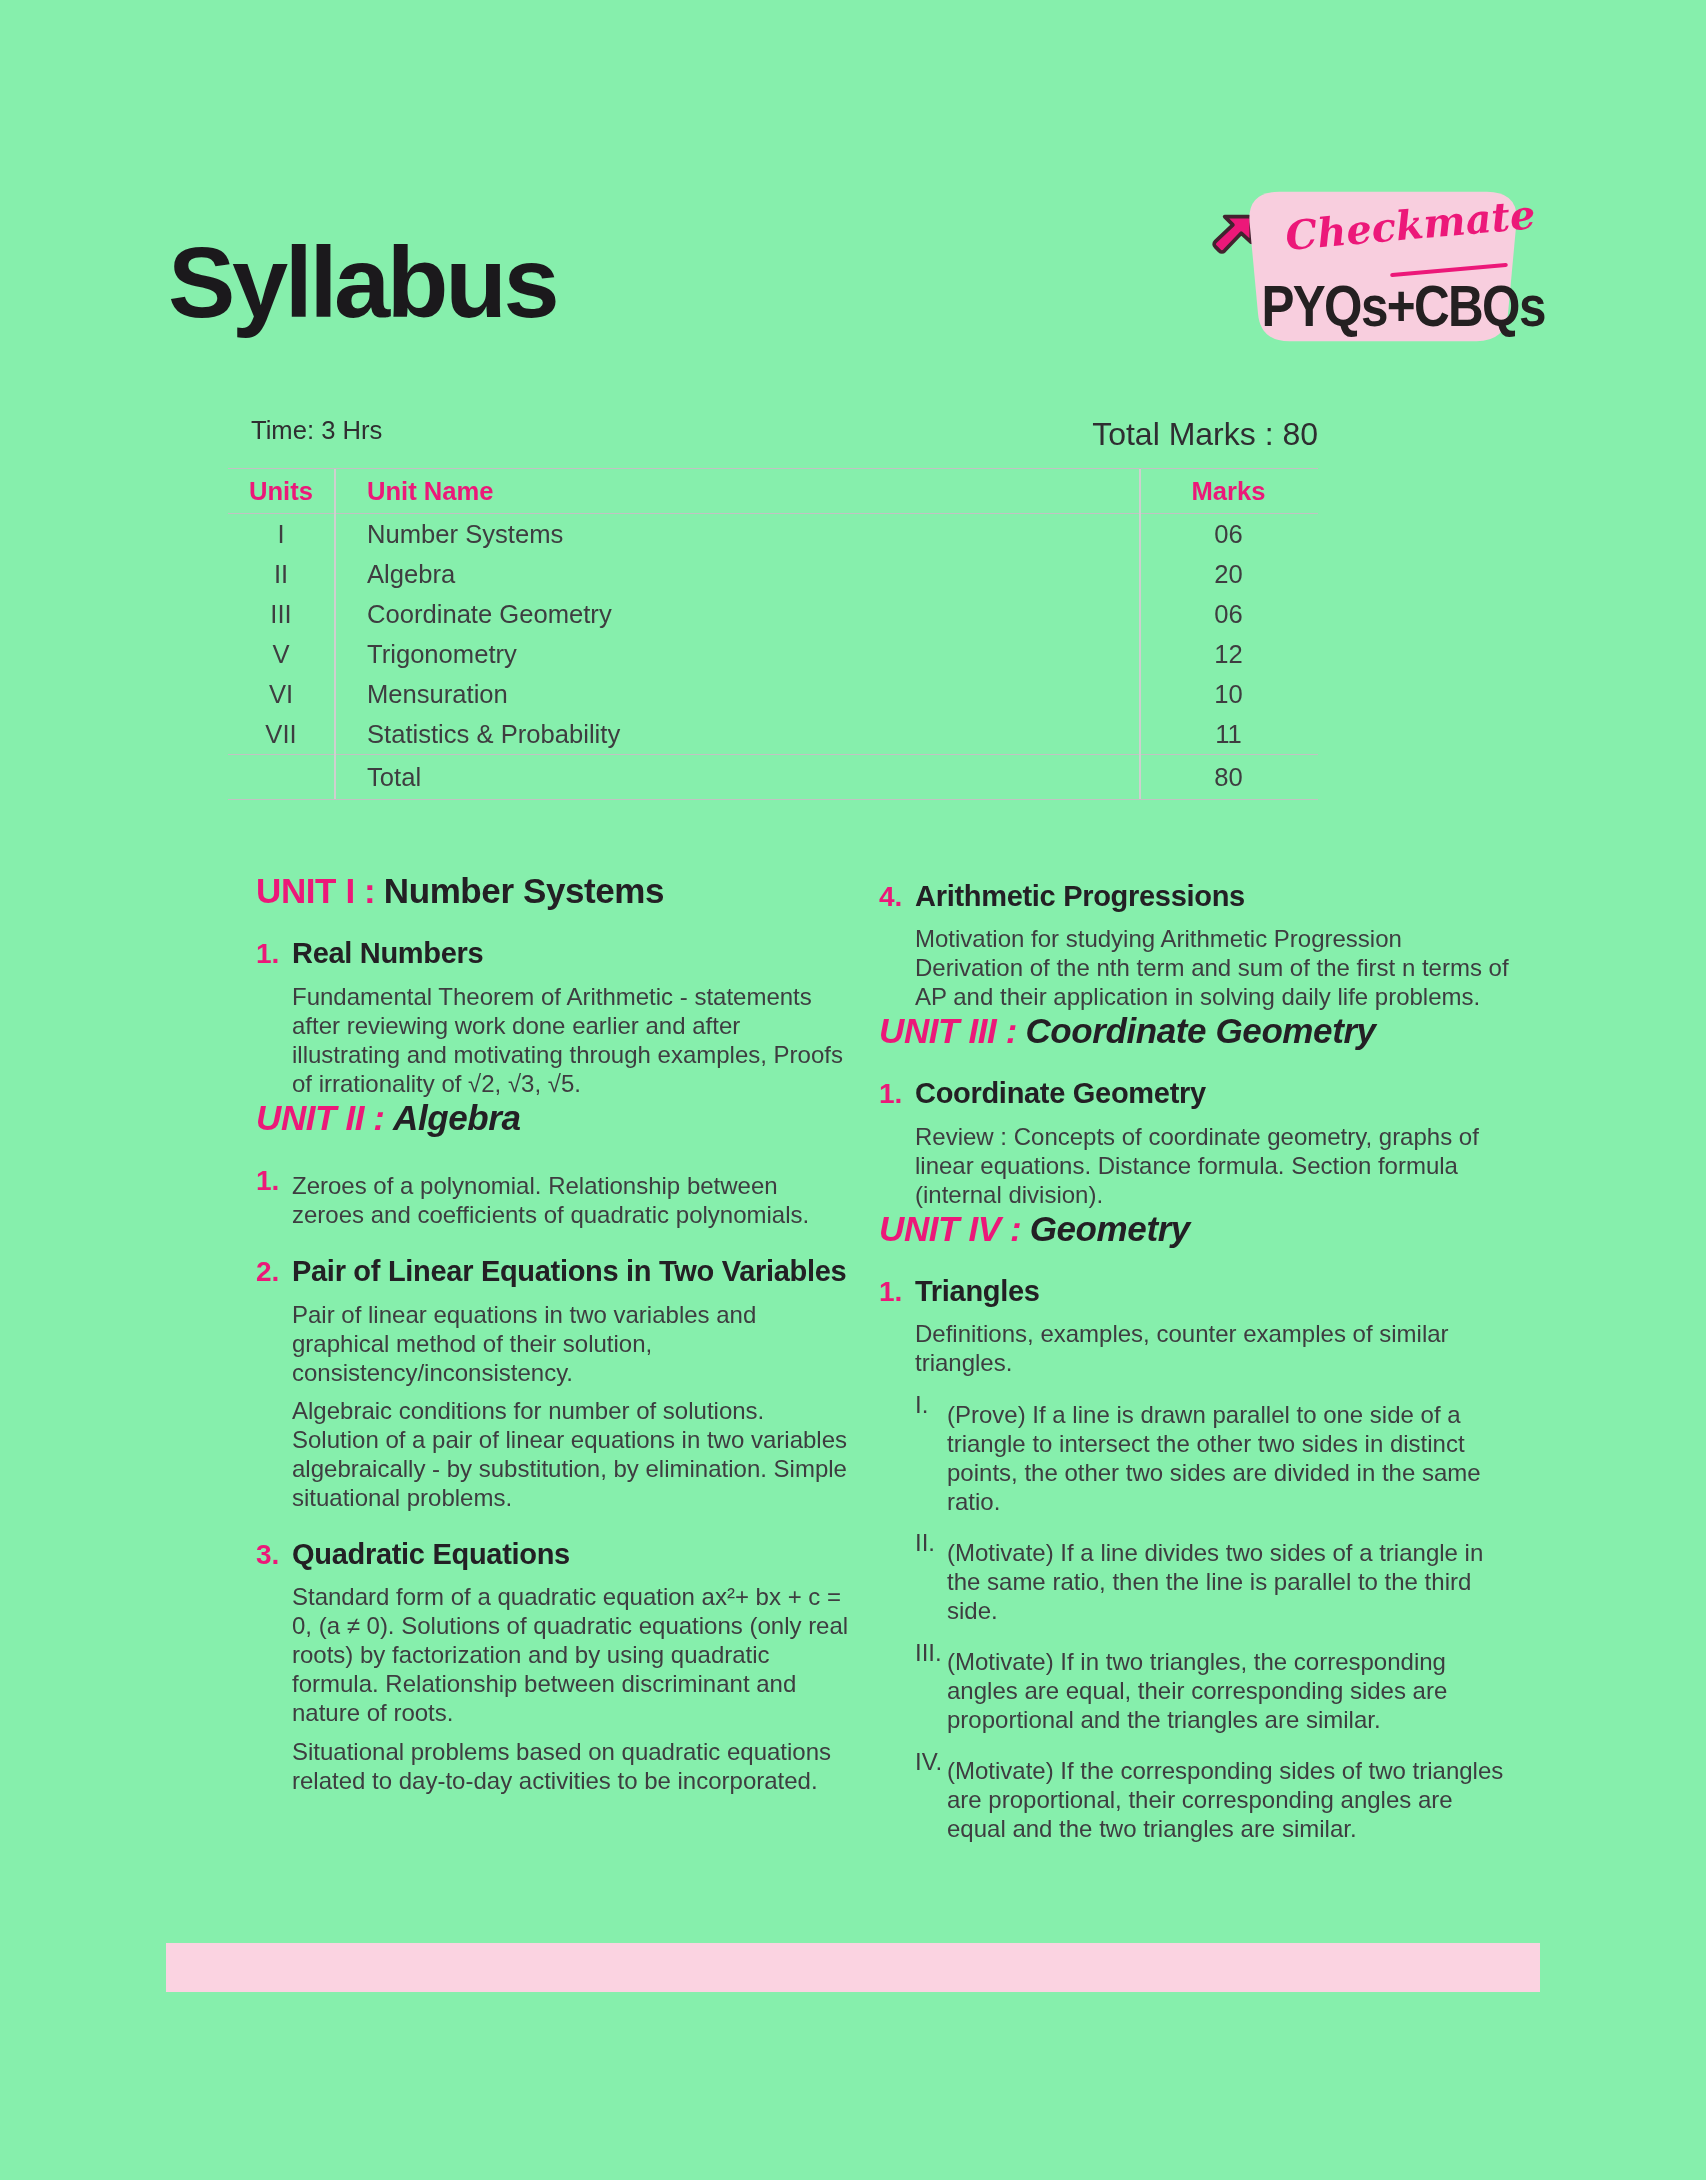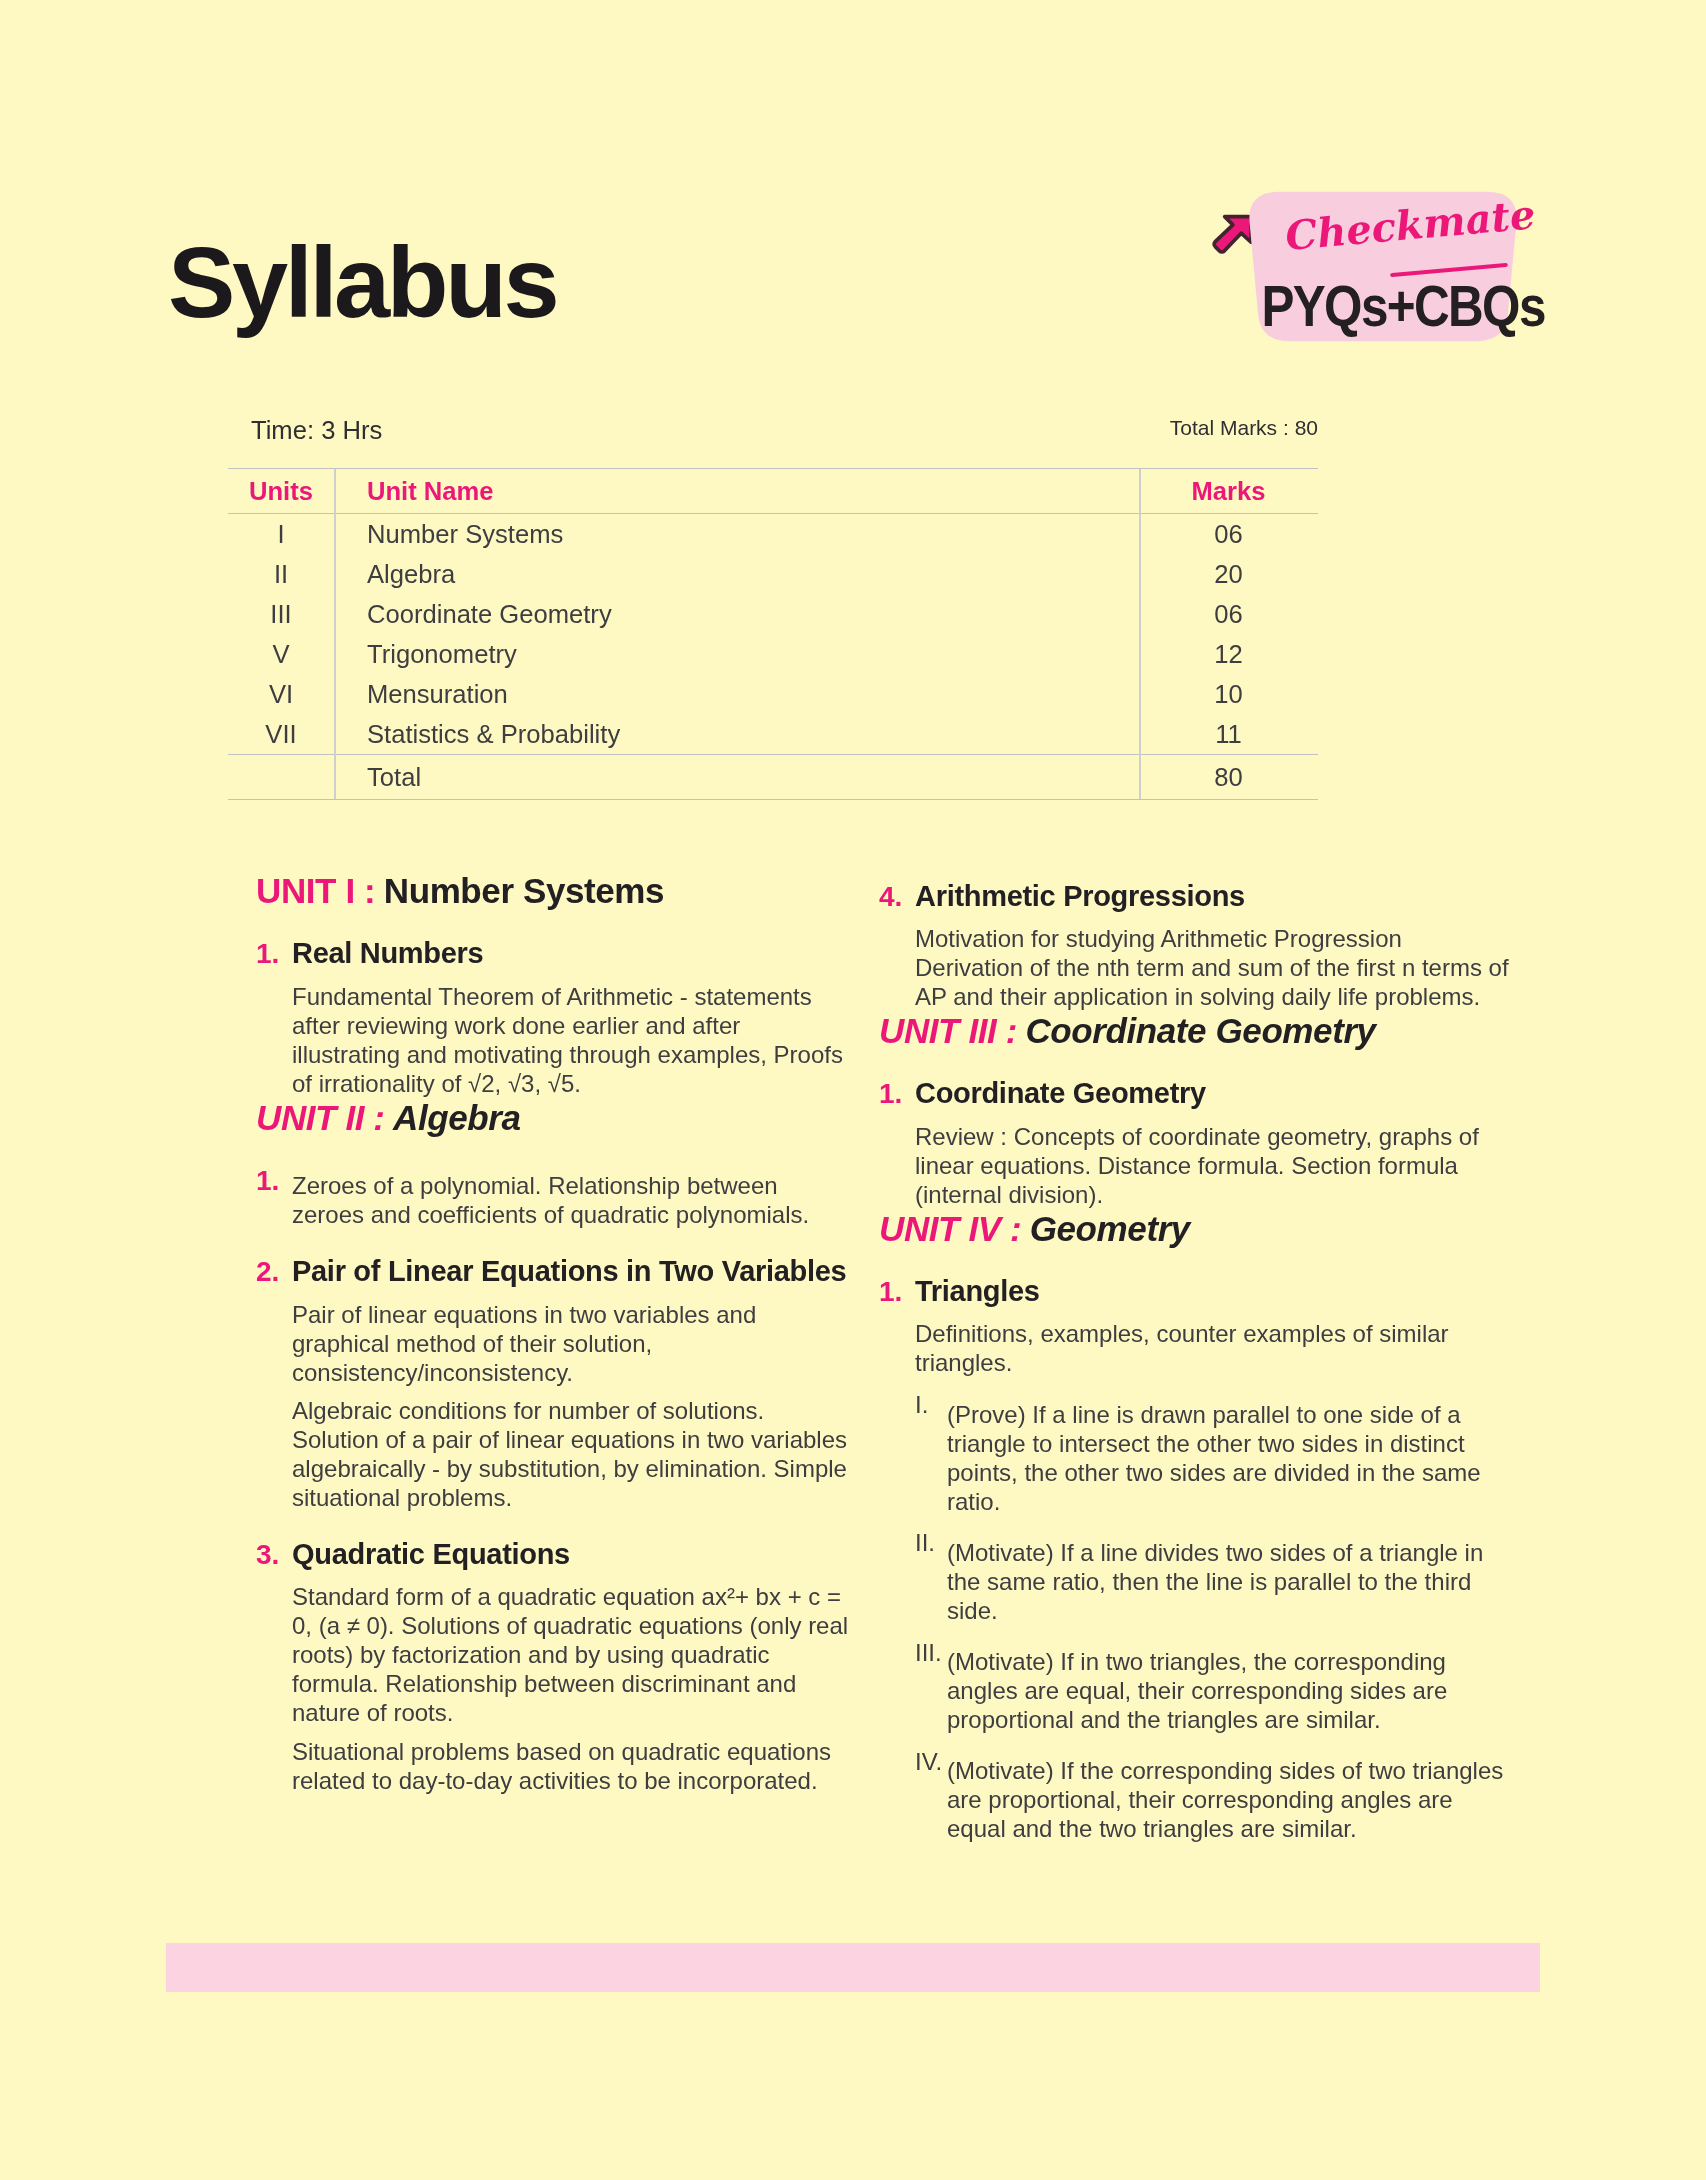--- a/index.html
+++ b/index.html
@@ -9,21 +9,21 @@
     --ink:#1b191c;
     --head-ink:#232024;
     --body-ink:#3E3D40;
     --line:#c2c2c2;
   }
   *{margin:0;padding:0;box-sizing:border-box;}
   html,body{background:#ffffff;}
   .page{
     position:relative;
     width:1706px;height:2181px;
-    background:#fef9c3;
+    background:#86efac;
     font-family:"Liberation Sans", sans-serif;
     overflow:hidden;
   }
   
   .title{
     position:absolute;left:168px;top:232px;
     font-size:101px;font-weight:bold;letter-spacing:-3.4px;
     color:var(--ink);line-height:1;
   }
   
@@ -45,21 +45,21 @@
     background:var(--accent);border-radius:2.6px;transform:rotate(-5deg);
   }
   .badge-sub{
     position:absolute;left:17px;top:83px;width:256px;
     text-align:center;display:inline-block;
     font-size:52px;font-weight:bold;letter-spacing:-1.7px;
     color:#242021;transform:scale(0.95,1.1);transform-origin:center top;
   }
   
   .meta-time{position:absolute;left:251px;top:416px;font-size:25.6px;color:#2f2e31;}
-  .meta-marks{position:absolute;right:388px;top:416px;font-size:21px;color:#2f2e31;}
+  .meta-marks{position:absolute;right:388px;top:416px;font-size:32px;color:#2f2e31;}
   
   .mtable{
     position:absolute;left:228px;top:468px;width:1090px;
     border-top:1.7px solid var(--line);
     border-bottom:1.7px solid var(--line);
     color:var(--body-ink);font-size:25.6px;
   }
   .vline{position:absolute;top:0;bottom:0;width:1.7px;background:#cfcfcf;}
   .vline.v1{left:106px;}
   .vline.v2{left:911px;}

